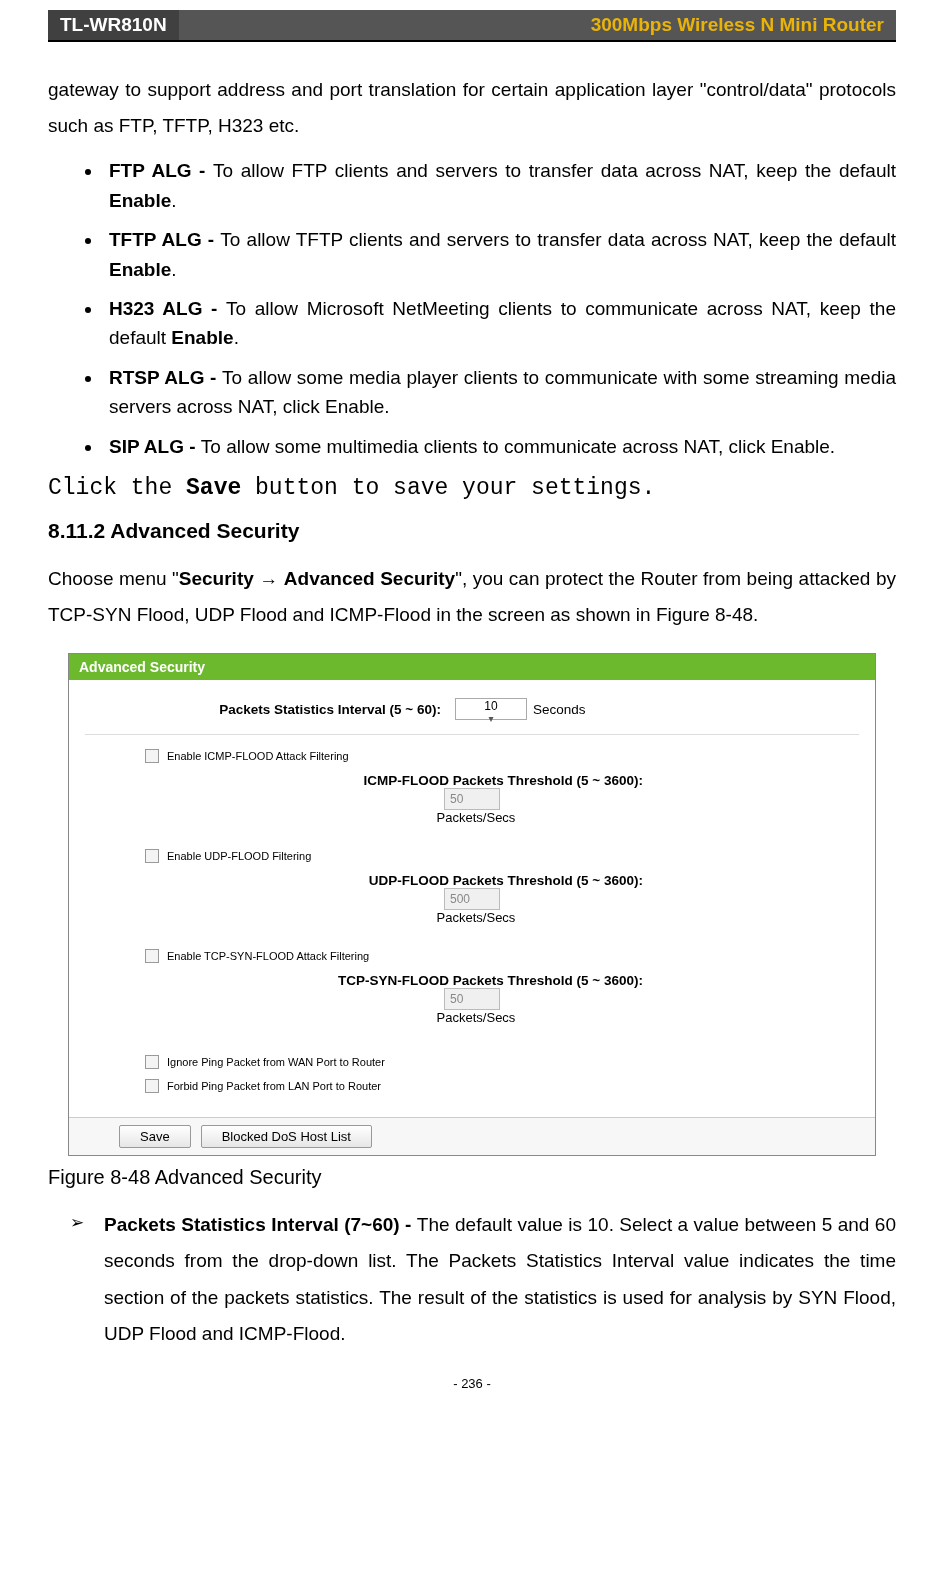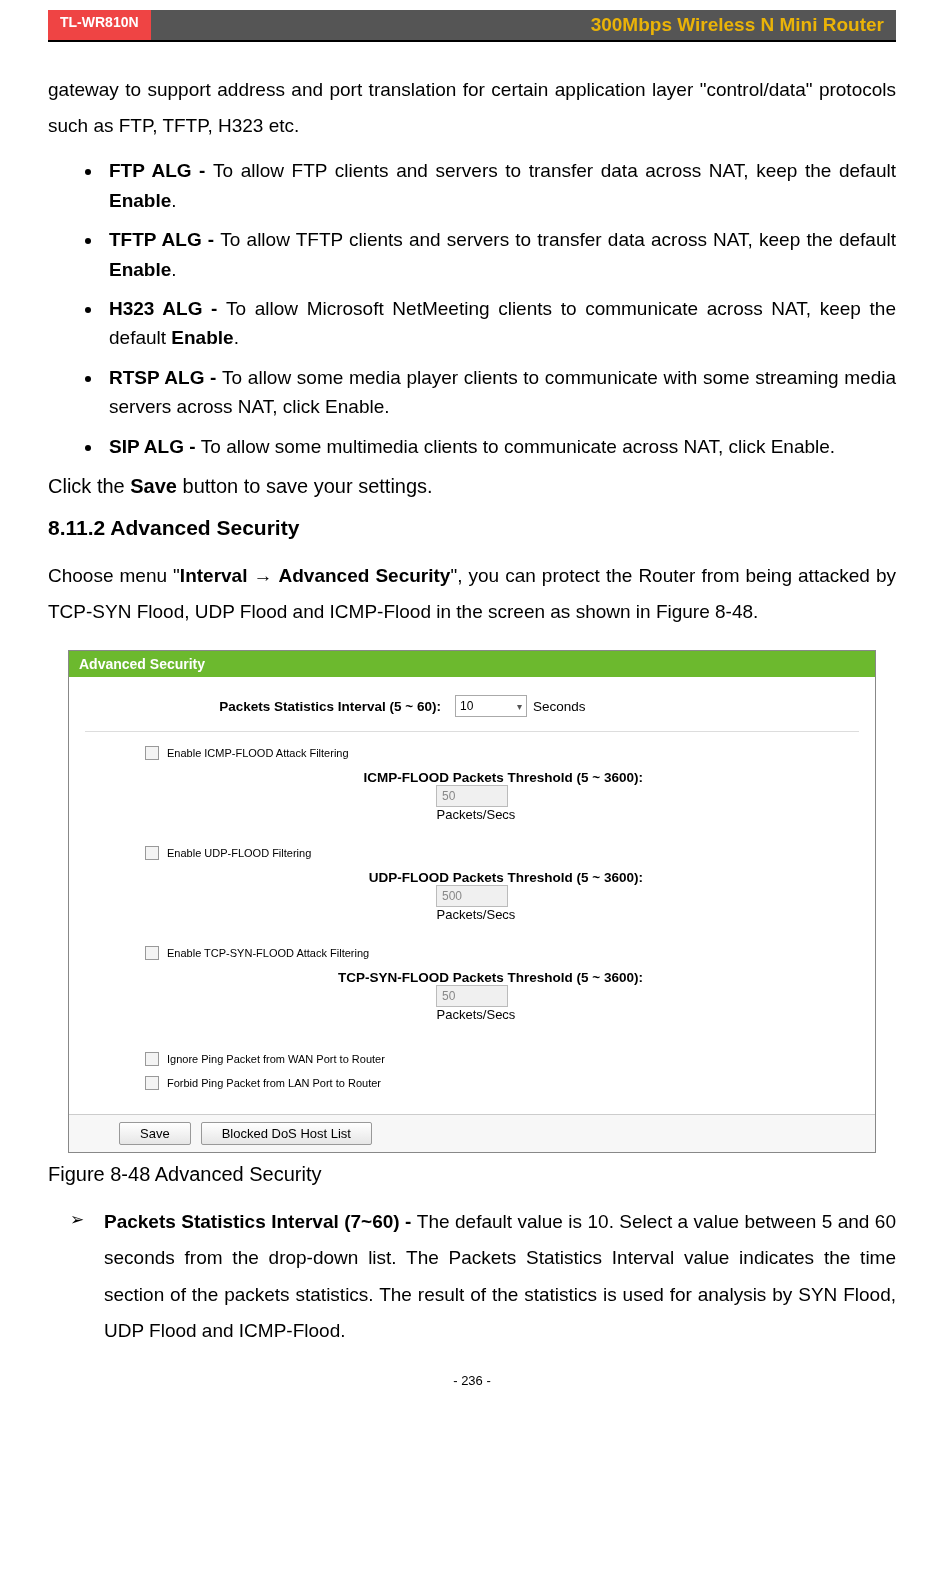--- a/index.html
+++ b/index.html
@@ -14,25 +14,25 @@
   .page {
     padding: 0 48px 30px 48px;
   }
   .header-bar {
     display: flex;
     align-items: stretch;
     margin: 10px 48px 30px 48px;
     border-bottom: 2px solid #000;
   }
   .header-model {
-    background: #ef4444;
+    background: #404040;
     color: #fff;
     font-weight: bold;
     padding: 4px 12px;
-    font-size: 14px;
+    font-size: 19px;
   }
   .header-title {
     flex: 1;
     background: #555;
     color: #eab308;
     font-weight: bold;
     padding: 4px 12px;
     font-size: 19px;
     text-align: right;
   }
@@ -48,22 +48,23 @@
     padding-left: 55px;
   }
   .bullet-list li {
     font-size: 19px;
     line-height: 1.55;
     text-align: justify;
     margin-bottom: 10px;
     padding-left: 6px;
   }
   .save-line {
-    font-size: 20px;
+    font-size: 23px;
     margin: 6px 0 18px 0;
+    font-family: Liberation Mono, monospace;
   }
   .section-heading {
     font-size: 21px;
     font-weight: bold;
     margin: 12px 0 18px 0;
   }
   .menu-line {
     font-size: 19px;
     line-height: 1.9;
     text-align: justify;
@@ -139,20 +140,21 @@
   .sel-input {
     display: inline-flex;
     align-items: center;
     border: 1px solid #aaa;
     background: #fff;
     height: 22px;
     width: 72px;
     font-size: 12px;
     padding: 0 4px;
     justify-content: space-between;
+    flex-direction: column;
   }
   .sel-caret {
     font-size: 10px;
     color: #555;
   }
   .radio-dot {
     display: inline-block;
     width: 13px;
     height: 13px;
     border: 1px solid #555;
@@ -199,21 +201,21 @@
     text-align: right;
     font-weight: bold;
     padding-right: 14px;
     font-size: 13.5px;
   }
   .txt-input {
     border: 1px solid #bbb;
     background: #f0f0f0;
     color: #888;
     height: 22px;
-    width: 72px;
+    width: 56px;
     padding: 0 5px;
     font-size: 12px;
     display: inline-flex;
     align-items: center;
   }
   .unit {
     margin-left: 8px;
     font-size: 13px;
   }
   .panel-footer {
@@ -249,21 +251,21 @@
     <li><b>TFTP ALG - </b><span>To allow TFTP clients and servers to transfer data across NAT, keep the default </span><b>Enable</b><span>.</span></li>
     <li><b>H323 ALG - </b><span>To allow Microsoft NetMeeting clients to communicate across NAT, keep the default </span><b>Enable</b><span>.</span></li>
     <li><b>RTSP ALG - </b><span>To allow some media player clients to communicate with some streaming media servers across NAT, click Enable.</span></li>
     <li><b>SIP ALG - </b><span>To allow some multimedia clients to communicate across NAT, click Enable.</span></li>
   </ul>
 
   <p class="save-line"><span>Click the </span><b>Save</b><span> button to save your settings.</span></p>
 
   <h3 class="section-heading">8.11.2 Advanced Security</h3>
 
-  <p class="menu-line"><span>Choose menu "</span><b>Interval</b><span> → </span><b>Advanced Security</b><span>", you can protect the Router from being attacked by TCP-SYN Flood, UDP Flood and ICMP-Flood in the screen as shown in Figure 8-48.</span></p>
+  <p class="menu-line"><span>Choose menu "</span><b>Security</b><span> → </span><b>Advanced Security</b><span>", you can protect the Router from being attacked by TCP-SYN Flood, UDP Flood and ICMP-Flood in the screen as shown in Figure 8-48.</span></p>
 
   <div class="figure-wrap">
     <div class="panel">
       <div class="panel-title">Advanced Security</div>
       <div class="panel-body">
 
         <div class="form-row">
           <div class="form-row-label">Packets Statistics Interval (5 ~ 60):</div>
           <div class="form-row-val">
             <span class="sel-input">

